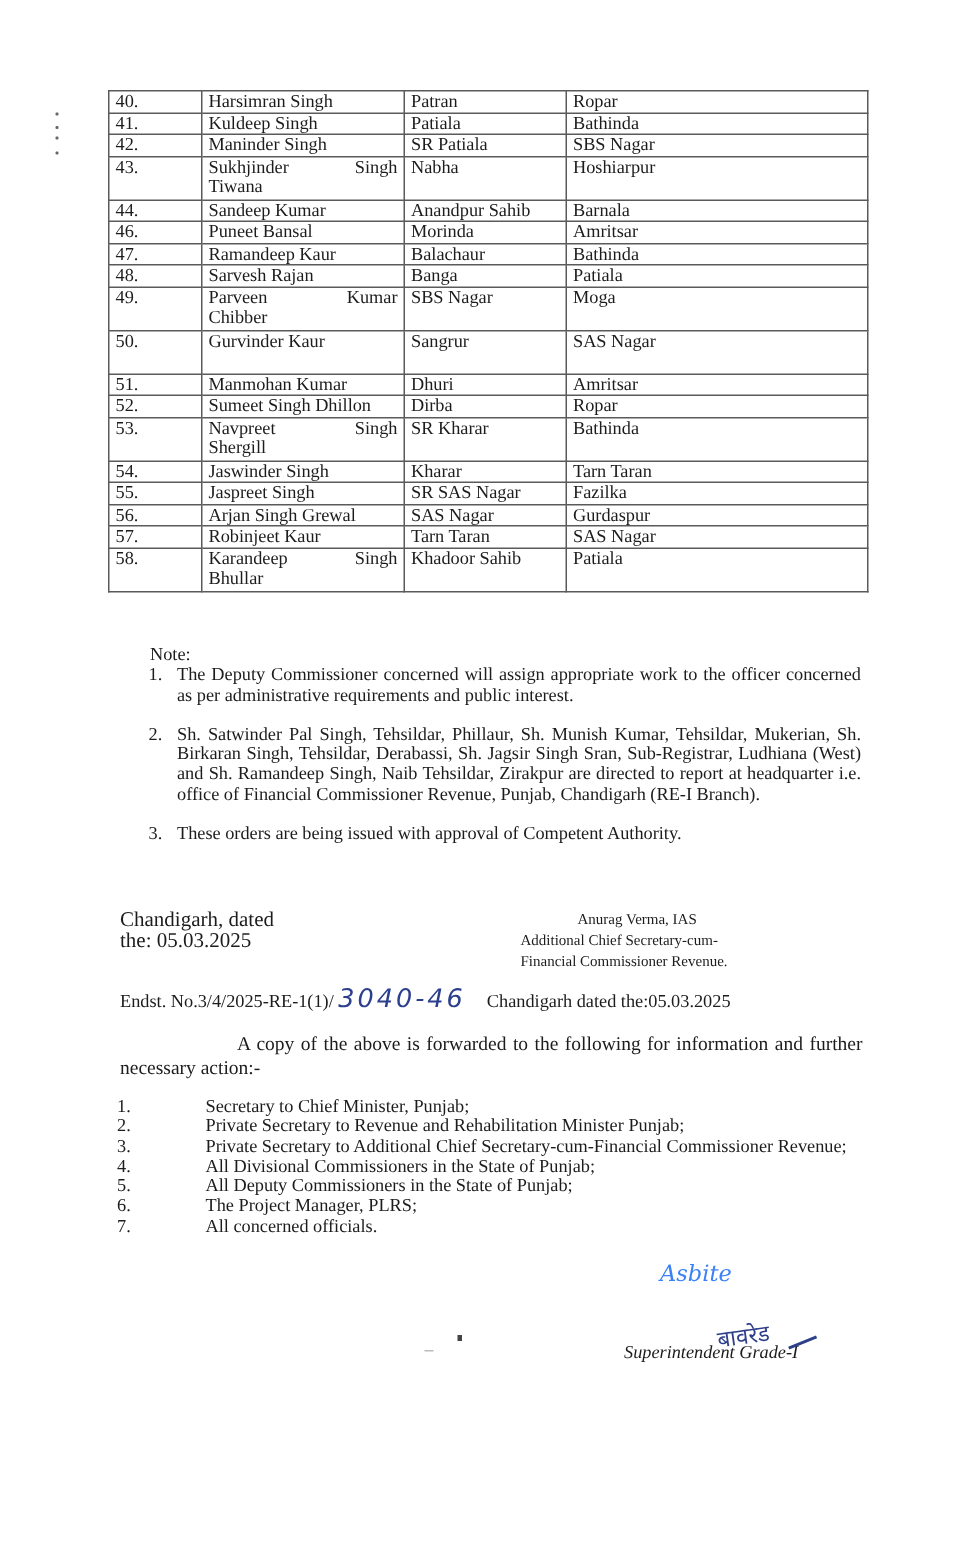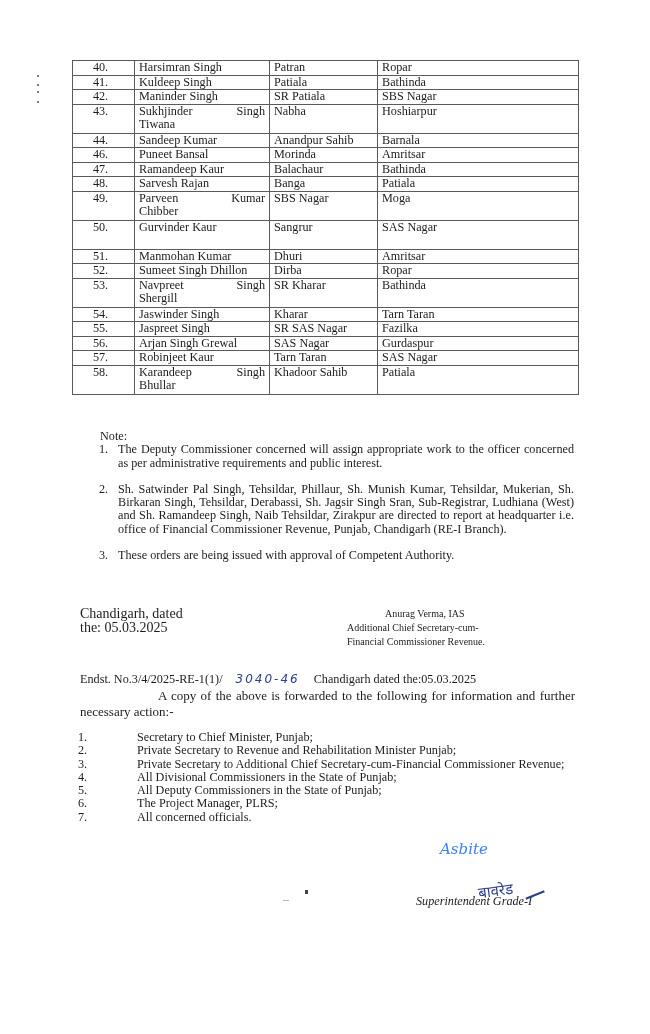--- a/index.html
+++ b/index.html
@@ -11,40 +11,40 @@
   .margin-dots { position: absolute; left: 35px; top: 75px; width: 6px; height: 30px; }
   .margin-dots span { position: absolute; left: 2px; width: 1.5px; height: 1.5px; background: #666; border-radius: 50%; }
 
   table.postings {
     position: absolute; left: 72px; top: 60px; width: 507px;
     border-collapse: collapse; font-size: 12.2px; line-height: 13.5px;
   }
   table.postings td {
     border: 1px solid #5a5a5a; padding: 0 4px; vertical-align: top;
   }
-  table.postings td.sno { width: 47px; text-align: center; padding-right: 10px; }
+  table.postings td.sno { width: 47px; text-align: left; padding-right: 10px; }
   table.postings td.name { width: 126px; text-align: justify; }
   table.postings td.from { width: 99px; }
   table.postings td.to { }
   table.postings tr.tall td { height: 28px; }
   .name-just { display: flex; justify-content: space-between; }
 
   .note-block { position: absolute; left: 100px; top: 430px; width: 474px; font-size: 12.2px; line-height: 13.3px; }
   .note-title { margin-left: 0; }
   .note-item { display: flex; margin-top: 0; }
   .note-item .num { width: 19px; flex: 0 0 19px; margin-left: -1px; }
   .note-item .txt { text-align: justify; flex: 1; }
   .gap1 { height: 13px; }
 
   .sig-left { position: absolute; left: 80px; top: 607px; font-size: 14px; line-height: 14px; }
   .sig-right { position: absolute; left: 347px; top: 607px; font-size: 10px; line-height: 14px; }
   .sig-right .nm { padding-left: 38px; }
 
-  .endst { position: absolute; left: 80px; top: 672px; font-size: 12.2px; display: flex; align-items: baseline; }
-  .endst .hand { font-family: "DejaVu Sans", sans-serif; font-size: 12px; color: #2b3f8c; letter-spacing: 2px; margin-left: 13px; margin-right: 14px; font-style: italic; }
+  .endst { position: absolute; left: 80px; top: 656px; font-size: 12.2px; display: flex; align-items: baseline; }
+  .endst .hand { font-family: "DejaVu Sans", sans-serif; font-size: 17px; color: #2b3f8c; letter-spacing: 2px; margin-left: 3px; margin-right: 14px; font-style: italic; }
   .copy-para { position: absolute; left: 80px; top: 688px; width: 495px; font-size: 13px; line-height: 16px; text-indent: 78px; text-align: justify; }
 
   .cc-list { position: absolute; left: 78px; top: 731px; font-size: 12.2px; line-height: 13.3px; }
   .cc-item { display: flex; }
   .cc-item .num { width: 59px; flex: 0 0 59px; }
 
   .supdt { position: absolute; left: 416px; top: 894px; font-size: 12.2px; font-style: italic; }
   .scribble1 { position: absolute; left: 440px; top: 840px; font-family: "DejaVu Serif", serif; font-style: italic; font-size: 15px; color: #3b82f6; }
   .scribble2 { position: absolute; left: 478px; top: 880px; font-family: "DejaVu Sans", sans-serif; font-size: 15px; color: #2e3f8a; transform: rotate(-8deg); }
   .scribble2-line { position: absolute; left: 525px; top: 894px; width: 20px; height: 1.5px; background: #2e3f8a; transform: rotate(-22deg); }

